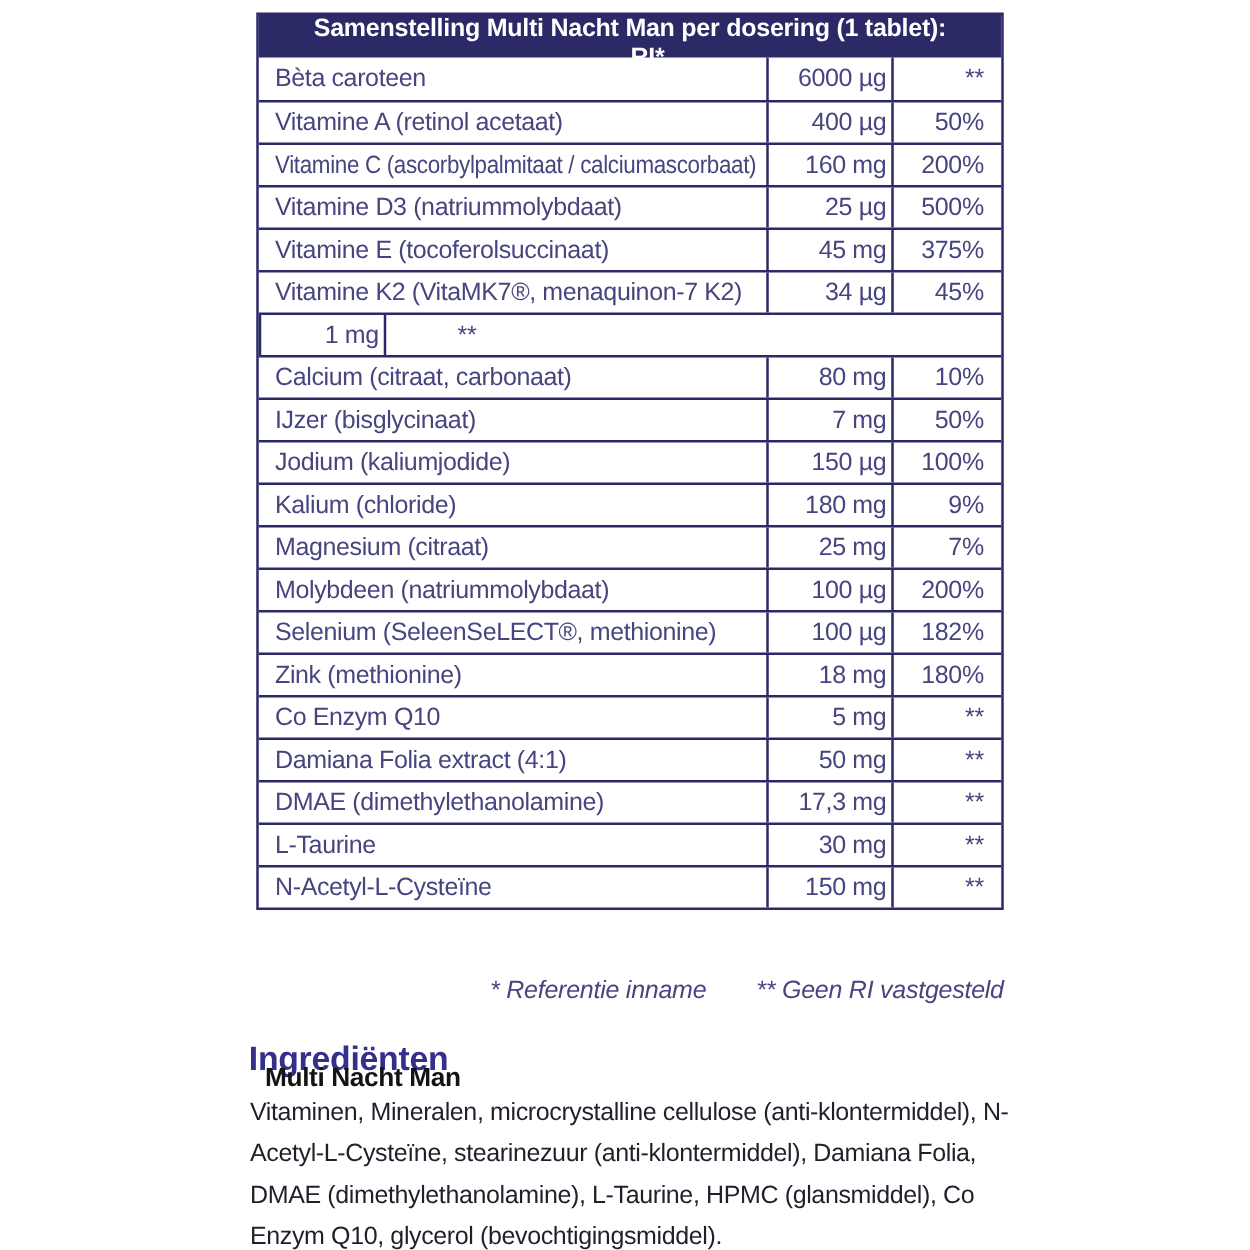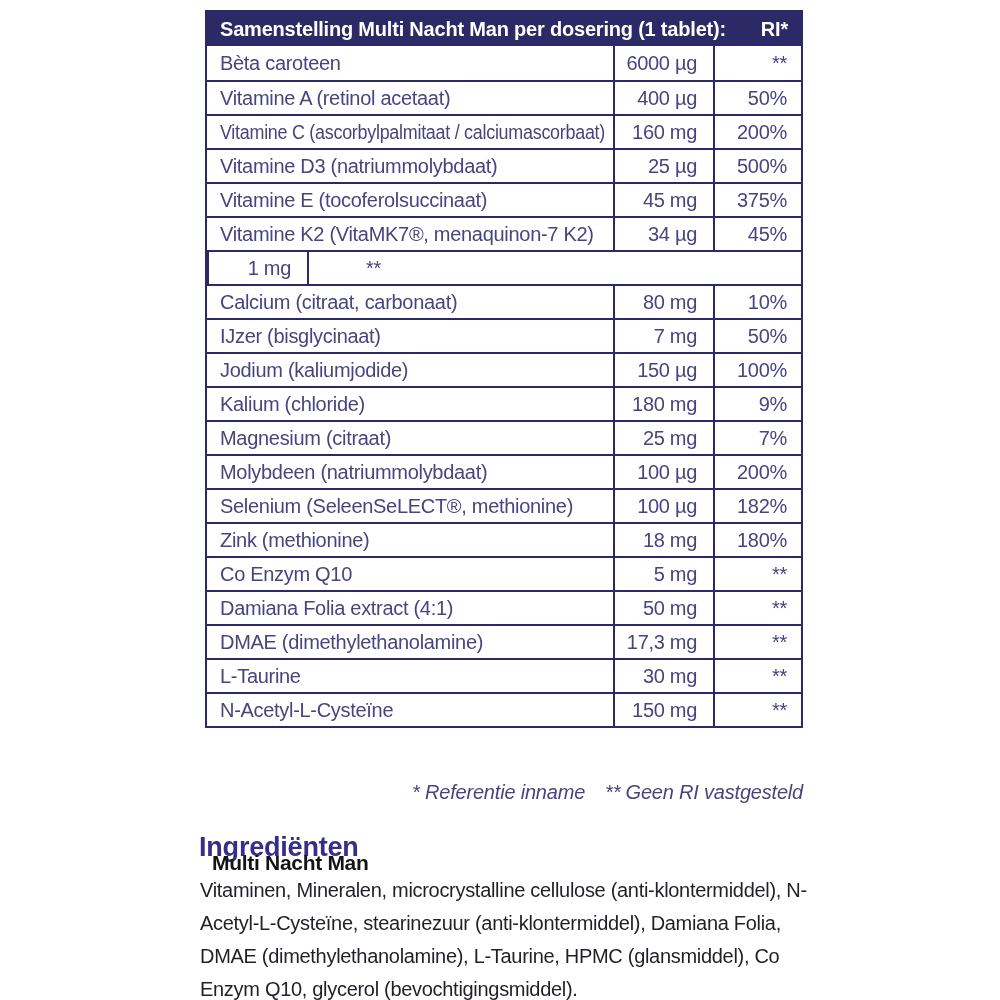--- a/index.html
+++ b/index.html
@@ -10,38 +10,39 @@
   
   .comp-table {
     position:absolute; left:205px; top:10px; width:598px;
     border:2px solid #2b2a67; background:#ffffff;
   }
   .thead {
     display:flex; align-items:center; height:34px;
     background:#2b2a67; color:#ffffff;
     font-weight:700; font-size:20px; letter-spacing:-0.2px;
     padding:0 13px;
+    flex-direction:column;
   }
   .th-title { flex:1; min-width:0; }
   .th-ri { margin-left:28px; white-space:nowrap;text-align:right; }
   .trow { display:flex; align-items:stretch; height:34px; border-top:2px solid #2b2a67; }
   .trow:first-child { border-top:none;justify-content:flex-end; }
   .cell {
     display:flex; align-items:center;
     color:#47457f; font-size:20px; letter-spacing:-0.3px;
   }
   .c-name { flex:1; min-width:0; padding:0 8px 0 13px; }
-  .c-amt  { width:100px; border-left:2px solid #2b2a67; justify-content:flex-end; padding-right:16px; }
+  .c-amt  { width:100px; border-left:2px solid #2b2a67; justify-content:flex-end; padding-right:4px; }
   .c-ri   { width:88px;  border-left:2px solid #2b2a67; justify-content:flex-end; padding-right:14px; }
   .fit { display:inline-block; white-space:nowrap; }
 
   
   .footnote {
     position:absolute; top:781px; right:197px;
-    display:flex; gap:20px;
+    display:flex; gap:40px;
     font-style:italic; font-size:20px; color:#47457f; letter-spacing:-0.2px;
     white-space:nowrap;
     margin-left:27px;
   }
 
   
   .ing-heading {
     position:absolute; left:199px; top:808px;
     font-size:27px; font-weight:700; color:#34308a; letter-spacing:-0.2px;margin-top:24px;
   }

